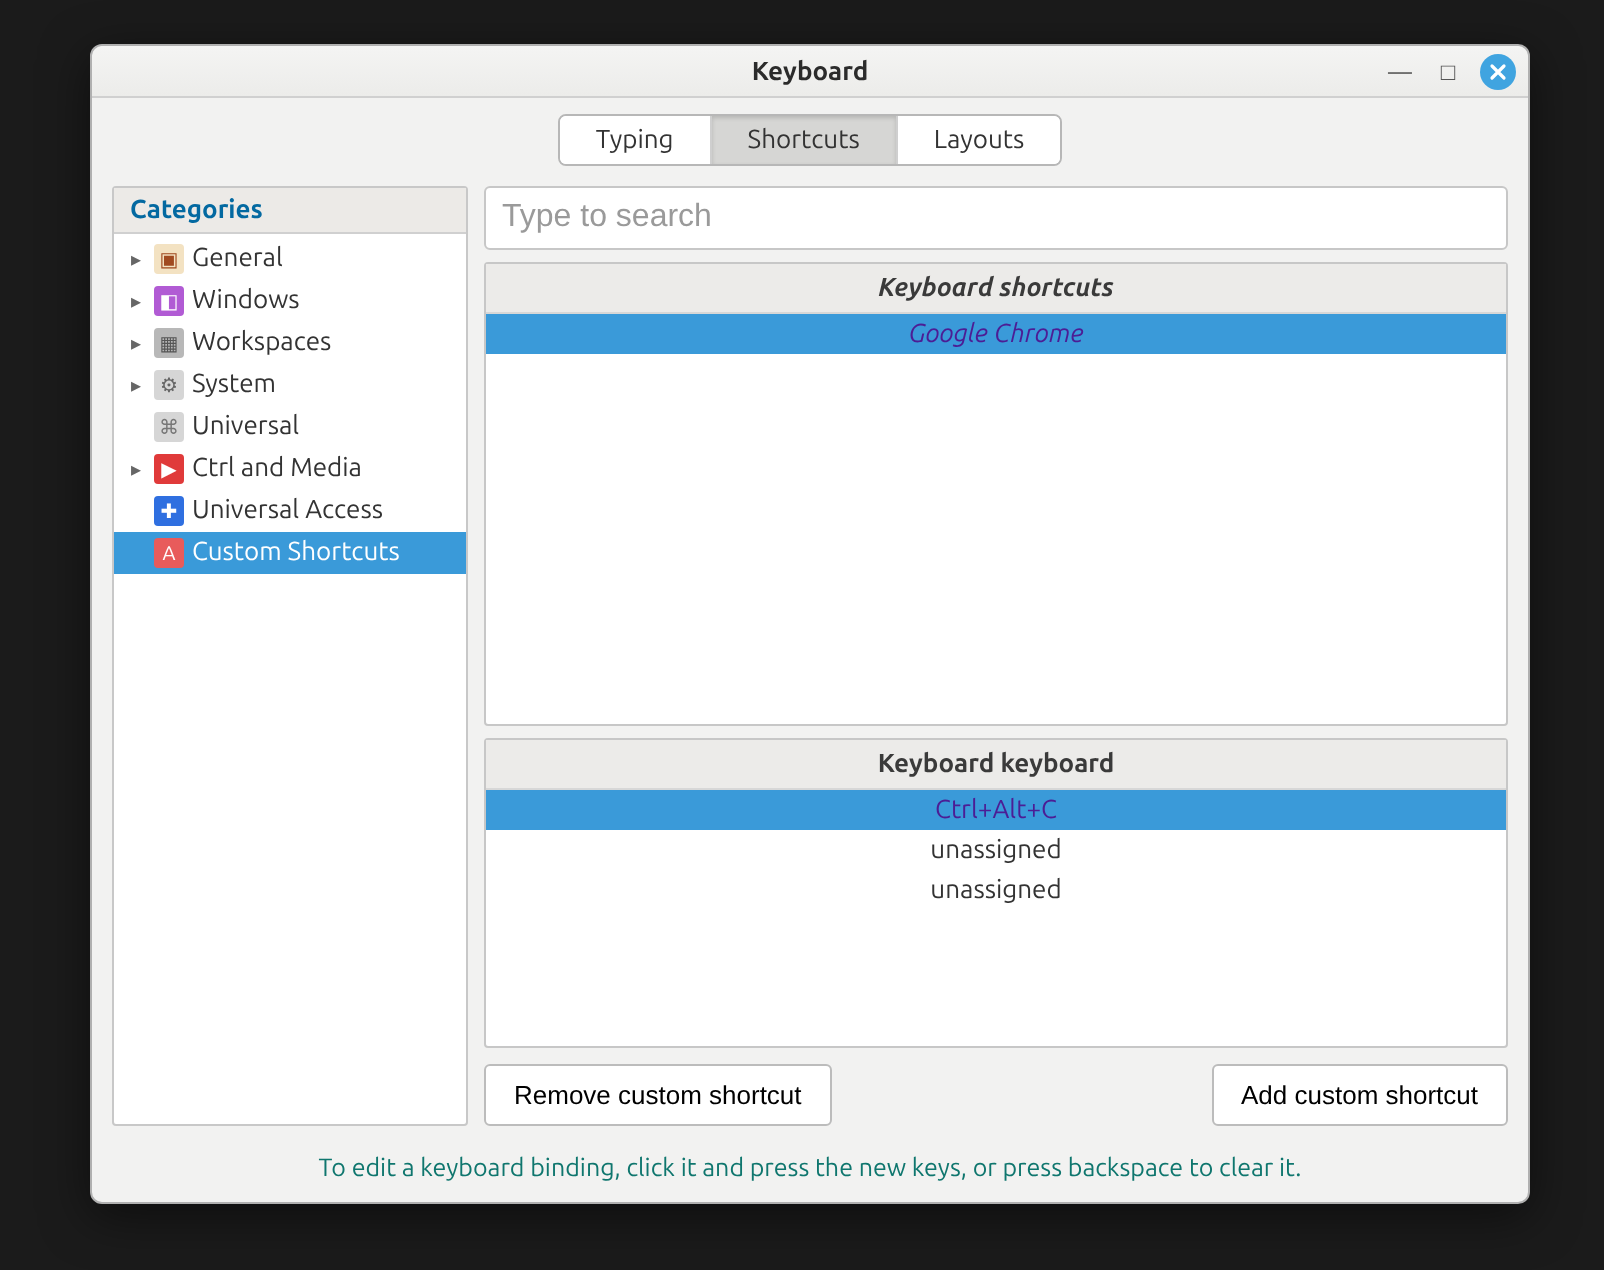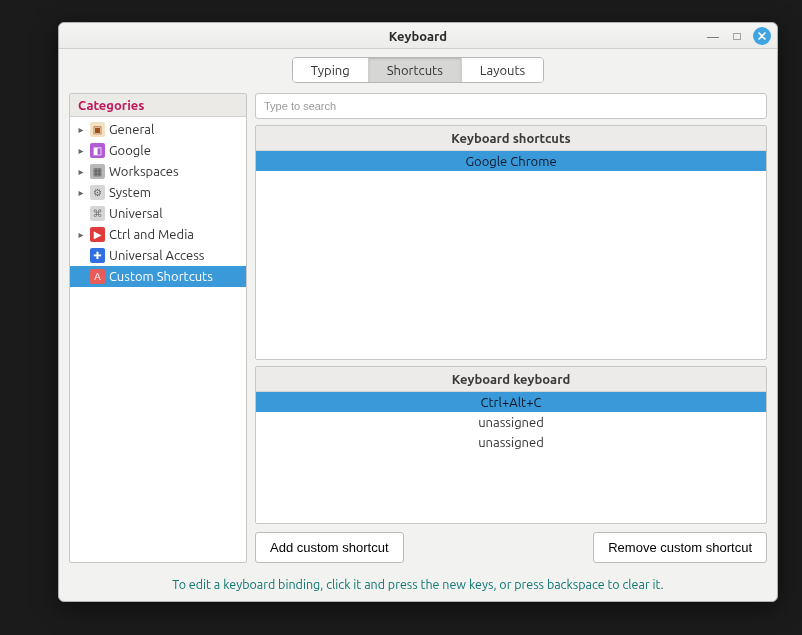--- a/index.html
+++ b/index.html
@@ -15,21 +15,21 @@
     position: relative;
   }
   
   .desktop-bg {
     position: absolute; inset:0;
     background:
       linear-gradient(#1b1b1b,#1b1b1b);
   }
   .window {
     position: absolute;
-    left: 58px; top: 22px;
+    left: 45px; top: 22px;
     width: 720px; height: 580px;
     background: #f2f2f1;
     border: 1px solid #b0b0b0;
     border-radius: 6px;
     display: flex;
     flex-direction: column;
     box-shadow: 0 6px 24px rgba(0,0,0,.5);
   }
   .titlebar {
     height: 26px;
@@ -102,21 +102,21 @@
     border:1px solid #c8c8c8;
     background:#fff;
     border-radius:2px;
   }
   .sidebar-header{
     background:#eceae7;
     border-bottom:1px solid #d0d0d0;
     padding:4px 8px;
     font-weight:700;
     font-size:13px;
-    color:#be185d;
+    color:#0369a1;
   }
   .tree { flex:1; overflow:auto; padding:2px 0; }
   .tree-item{
     display:flex; align-items:center;
     gap:4px;
     padding: 2px 4px 2px 6px;
     cursor:pointer;
     line-height:17px;
     white-space:nowrap;
   }
@@ -142,21 +142,21 @@
     min-width:0;
   }
   .search {
     border:1px solid #c7c7c7;
     border-radius:3px;
     background:#fff;
   }
   .search input{
     width:100%; border:none; outline:none;
     padding:6px 8px;
-    font-size:11px;
+    font-size:16px;
     background:transparent;
     color:#333;
   }
   .search input::placeholder{color:#9a9a9a;}
 
   .panel{
     border:1px solid #c7c7c7;
     border-radius:2px;
     background:#fff;
     display:flex; flex-direction:column;
@@ -172,23 +172,23 @@
   .panel .plist{
     flex:1; overflow:auto;
   }
   .prow{
     text-align:center;
     padding:3px 0;
     cursor:pointer;
   }
   .prow.selected{
     background:#3a9ad9;
-    color:#0f172a;
-  }
-  .panel.shortcuts{ flex: 1.5; min-height:170px;}
+    color:#4c1d95;
+  }
+  .panel.shortcuts{ flex: 1.5; min-height:170px;font-style:italic;}
   .panel.bindings{ flex: 1; min-height:135px;}
 
   .button-row{
     display:flex; justify-content:space-between;
     padding-top:2px;
   }
   .btn{
     border:1px solid #bcbcbc;
     background:#fff;
     border-radius:3px;
@@ -237,21 +237,21 @@
       <div class="sidebar-header">Categories</div>
       <div class="tree" id="tree">
           <div class="tree-item has-children">
             <span class="exp">▸</span>
             <span class="ico" style="background: rgb(243, 226, 194); color: rgb(160, 74, 32);">▣</span>
             <span>General</span>
           </div>
           <div class="tree-item has-children">
             <span class="exp">▸</span>
             <span class="ico" style="background: rgb(177, 91, 212); color: rgb(255, 255, 255);">◧</span>
-            <span>Google</span>
+            <span>Windows</span>
           </div>
           <div class="tree-item has-children">
             <span class="exp">▸</span>
             <span class="ico" style="background: rgb(184, 184, 184); color: rgb(85, 85, 85);">▦</span>
             <span>Workspaces</span>
           </div>
           <div class="tree-item has-children">
             <span class="exp">▸</span>
             <span class="ico" style="background: rgb(214, 214, 214); color: rgb(102, 102, 102);">⚙</span>
             <span>System</span>
@@ -294,20 +294,20 @@
       <div class="panel bindings">
         <div class="phead">Keyboard keyboard</div>
         <div class="plist" id="bindings-list">
             <div class="prow selected">Ctrl+Alt+C</div>
             <div class="prow">unassigned</div>
             <div class="prow">unassigned</div>
           </div>
       </div>
 
       <div class="button-row">
+        <button class="btn">Remove custom shortcut</button>
         <button class="btn">Add custom shortcut</button>
-        <button class="btn">Remove custom shortcut</button>
       </div>
     </div>
   </div>
 
   <div class="footer-hint">To edit a keyboard binding, click it and press the new keys, or press backspace to clear it.</div>
 </div>
 
 </body></html>

